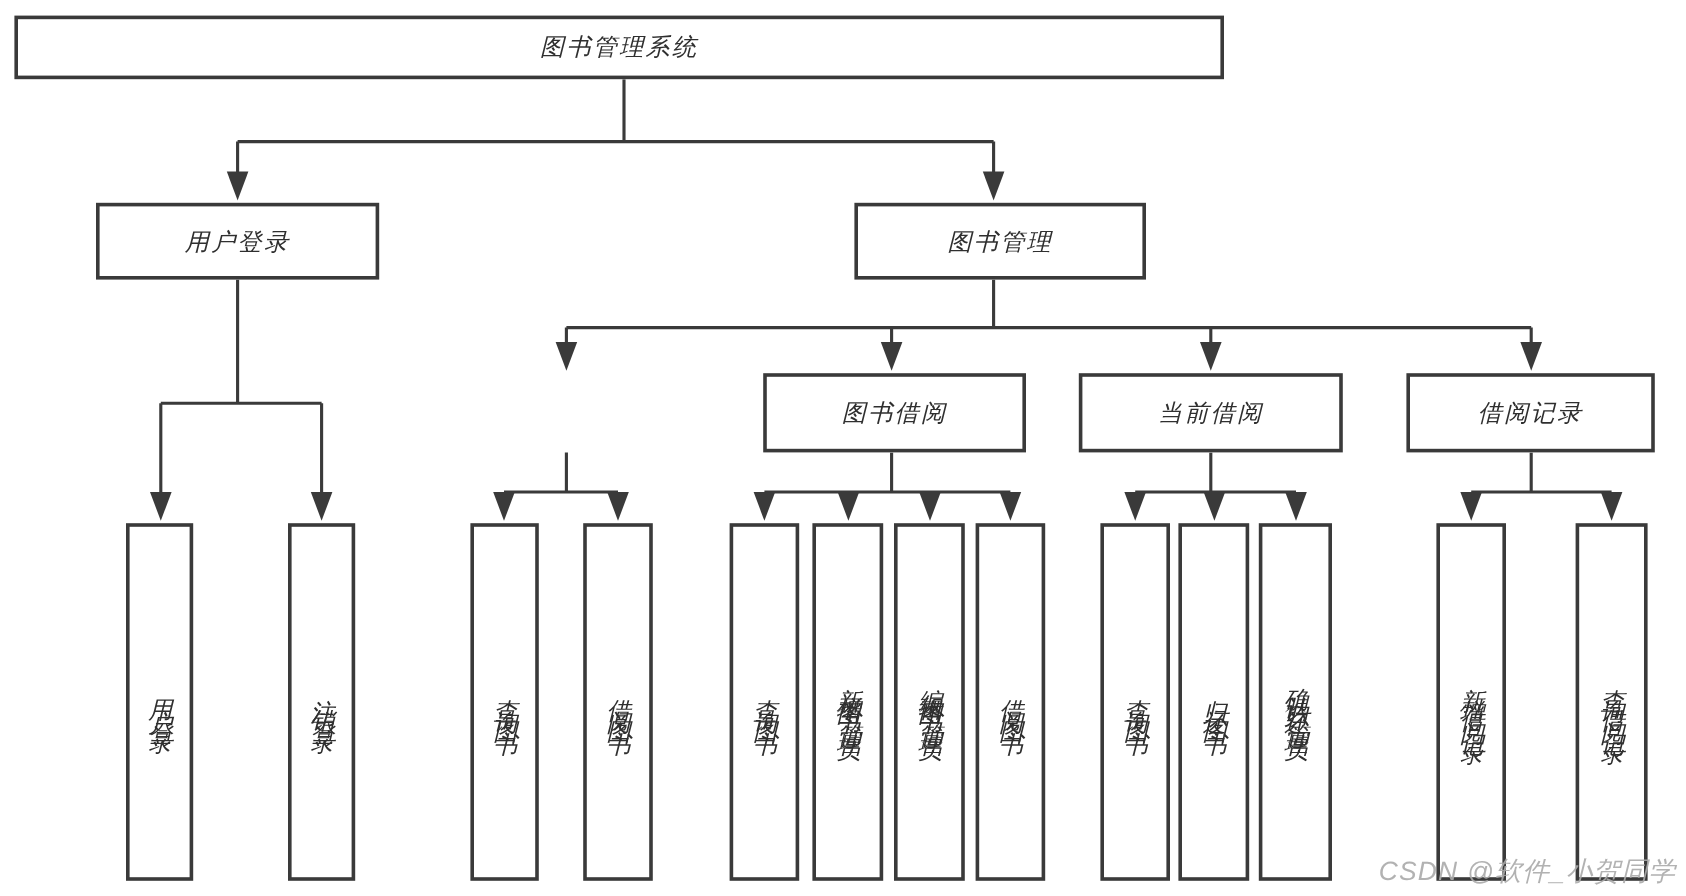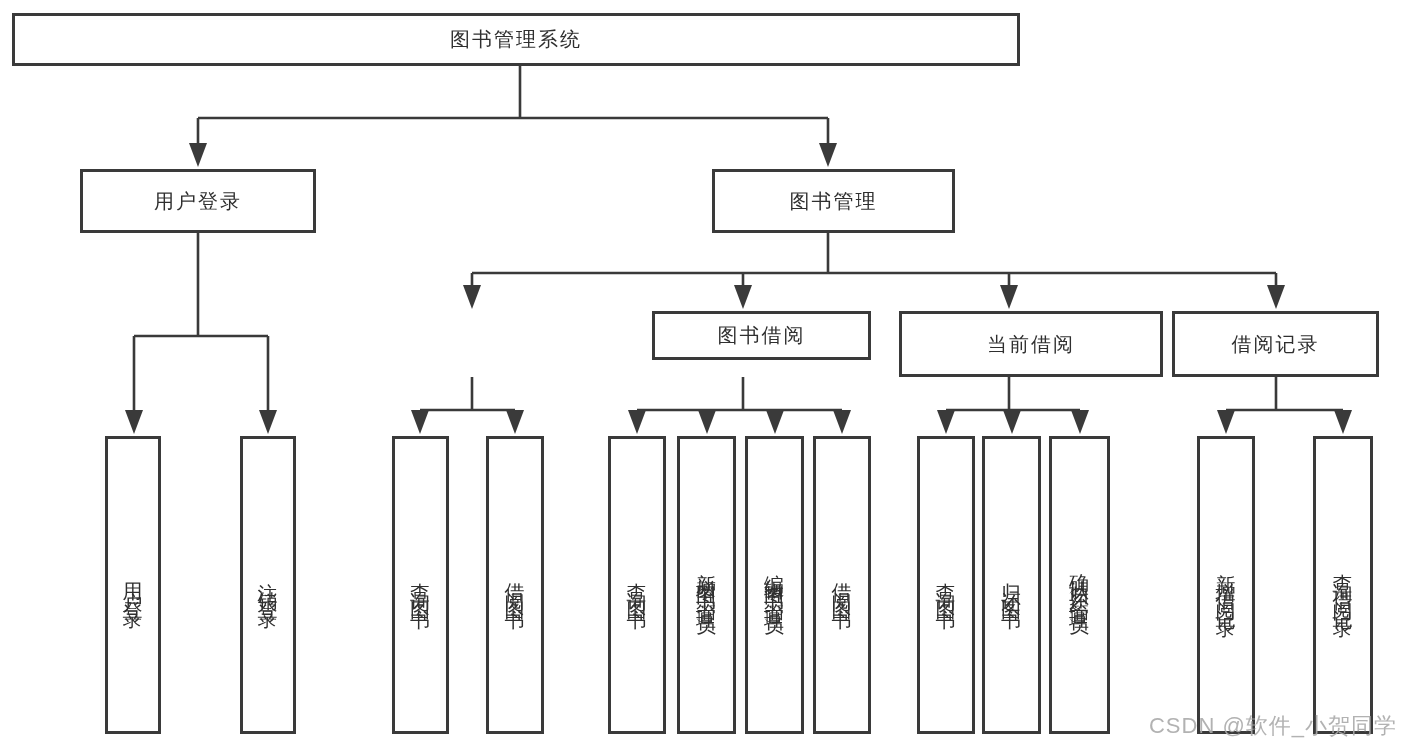--- a/index.html
+++ b/index.html
@@ -1,18 +1,18 @@
 <!DOCTYPE html>
 <html><head>
 <meta charset="utf-8">
 <style>
   html,body{margin:0;padding:0;background:#ffffff;}
   .canvas{
     position:relative;width:1405px;height:747px;background:#ffffff;overflow:hidden;
-    font-family:"Liberation Sans","DejaVu Sans",sans-serif;color:#2f2f2f;
+    font-family:"Liberation Sans","DejaVu Sans",sans-serif;color:#2f2f2f;font-style:italic;
   }
   .wires{position:absolute;left:0;top:0;width:1405px;height:747px;}
   .wires .ln{fill:none;stroke:#3a3a3a;stroke-width:2.6;}
   .wires .ah{fill:#3a3a3a;stroke:none;}
   .node{
     position:absolute;box-sizing:border-box;border:3px solid #3a3a3a;background:#ffffff;
     display:flex;align-items:center;justify-content:center;
   }
   .hlabel{font-size:20px;letter-spacing:2px;white-space:nowrap;}
   .vlabel{
@@ -63,24 +63,24 @@
     <span class="hlabel">图书管理系统</span>
   </div>
 
   <div class="node" style="left:80px;top:169px;width:236px;height:64px">
     <span class="hlabel">用户登录</span>
   </div>
   <div class="node" style="left:712px;top:169px;width:243px;height:64px">
     <span class="hlabel">图书管理</span>
   </div>
 
-  <div class="node" style="left:652px;top:311px;width:219px;height:49px">
+  <div class="node" style="left:636px;top:311px;width:219px;height:66px">
     <span class="hlabel">图书借阅</span>
   </div>
-  <div class="node" style="left:899px;top:311px;width:264px;height:66px">
+  <div class="node" style="left:899px;top:311px;width:220px;height:66px">
     <span class="hlabel">当前借阅</span>
   </div>
   <div class="node" style="left:1172px;top:311px;width:207px;height:66px">
     <span class="hlabel">借阅记录</span>
   </div>
 
   <div class="node" style="left:105px;top:436px;width:56px;height:298px">
     <span class="vlabel">用户登录</span>
   </div>
   <div class="node" style="left:240px;top:436px;width:56px;height:298px">

